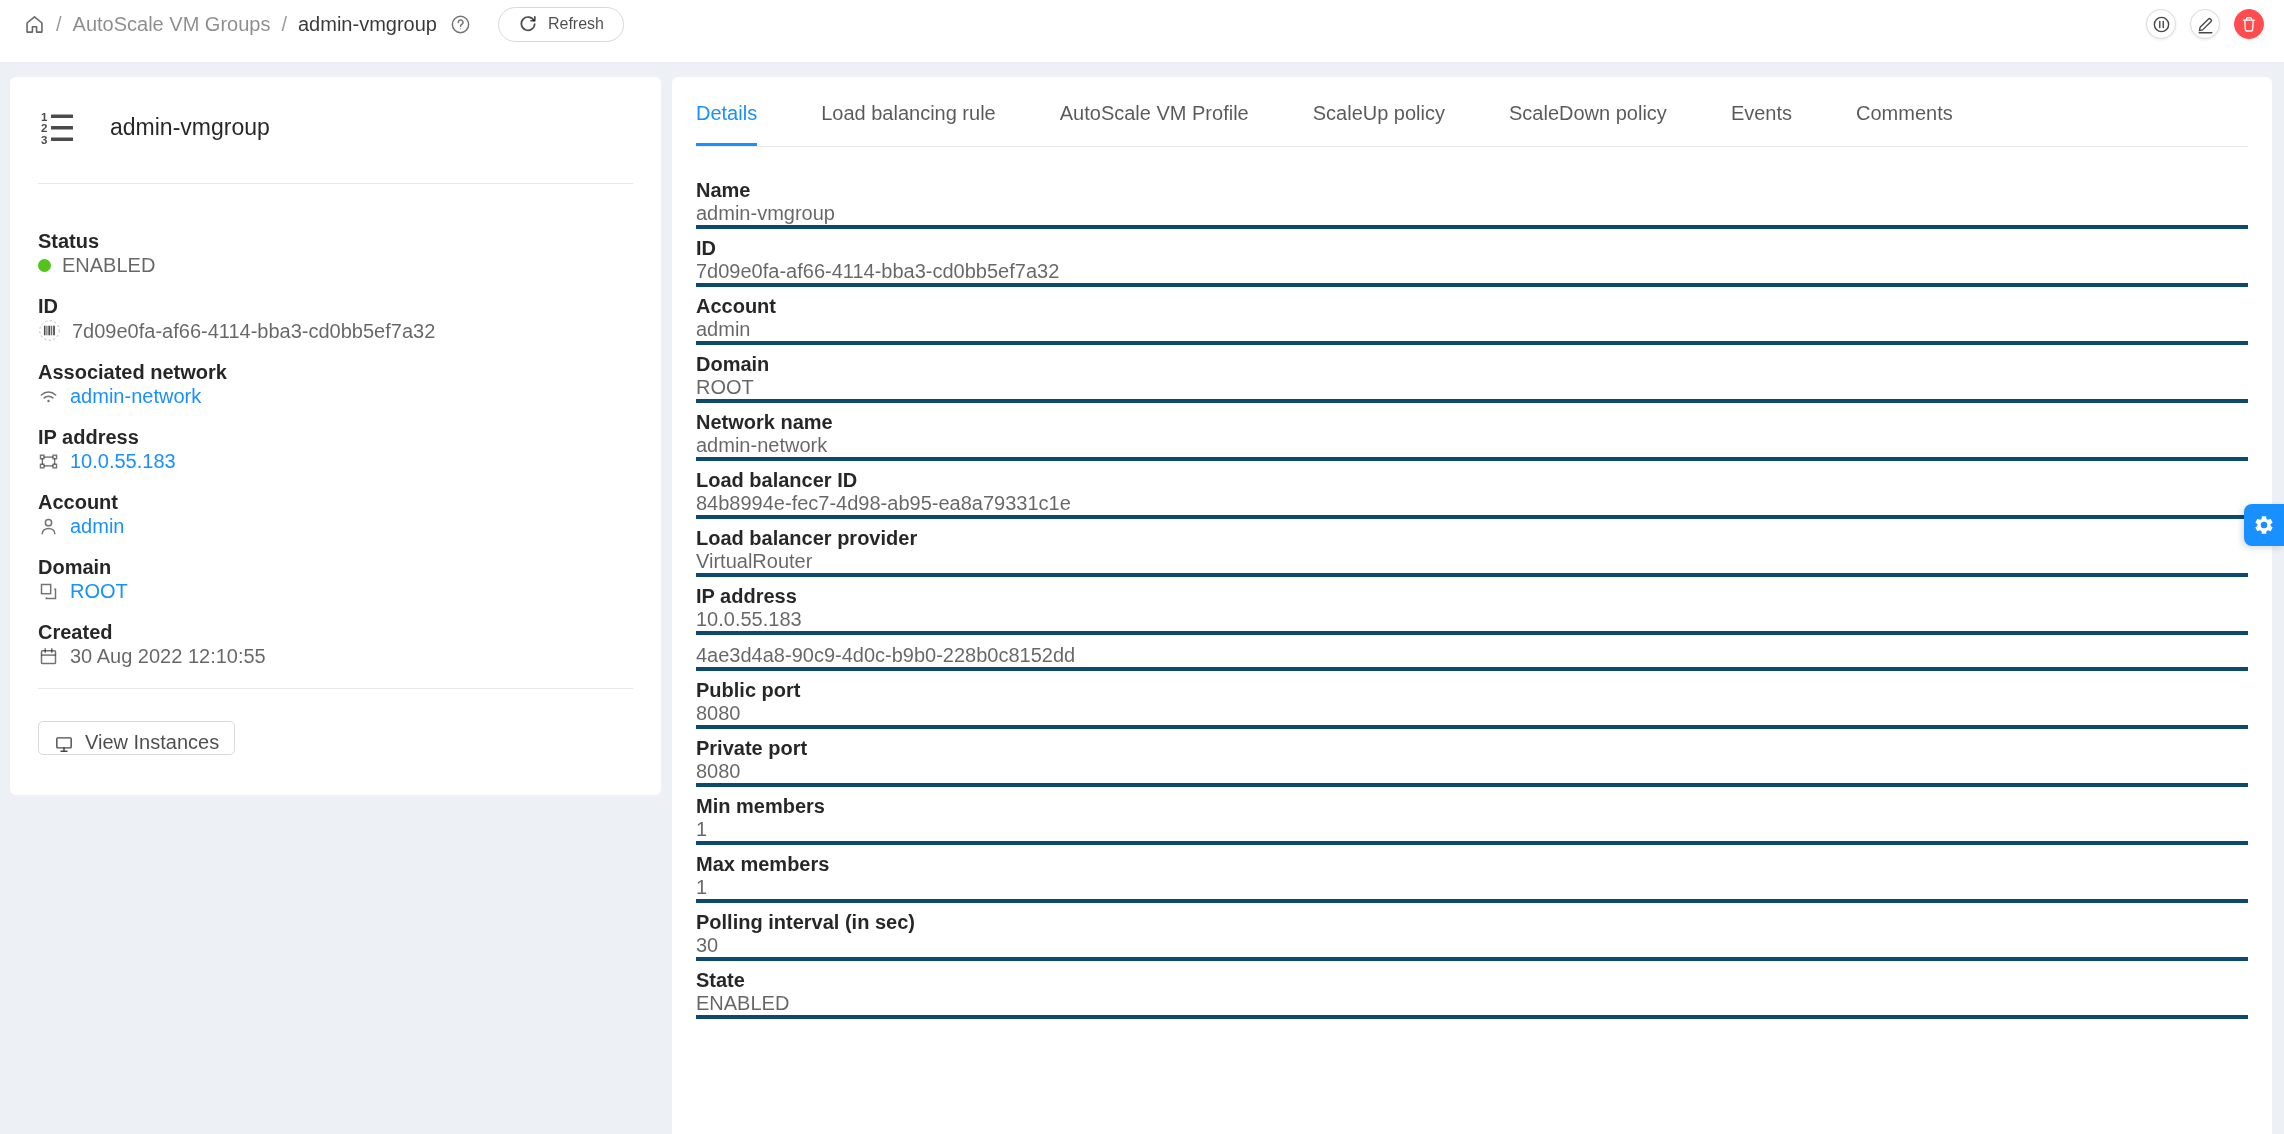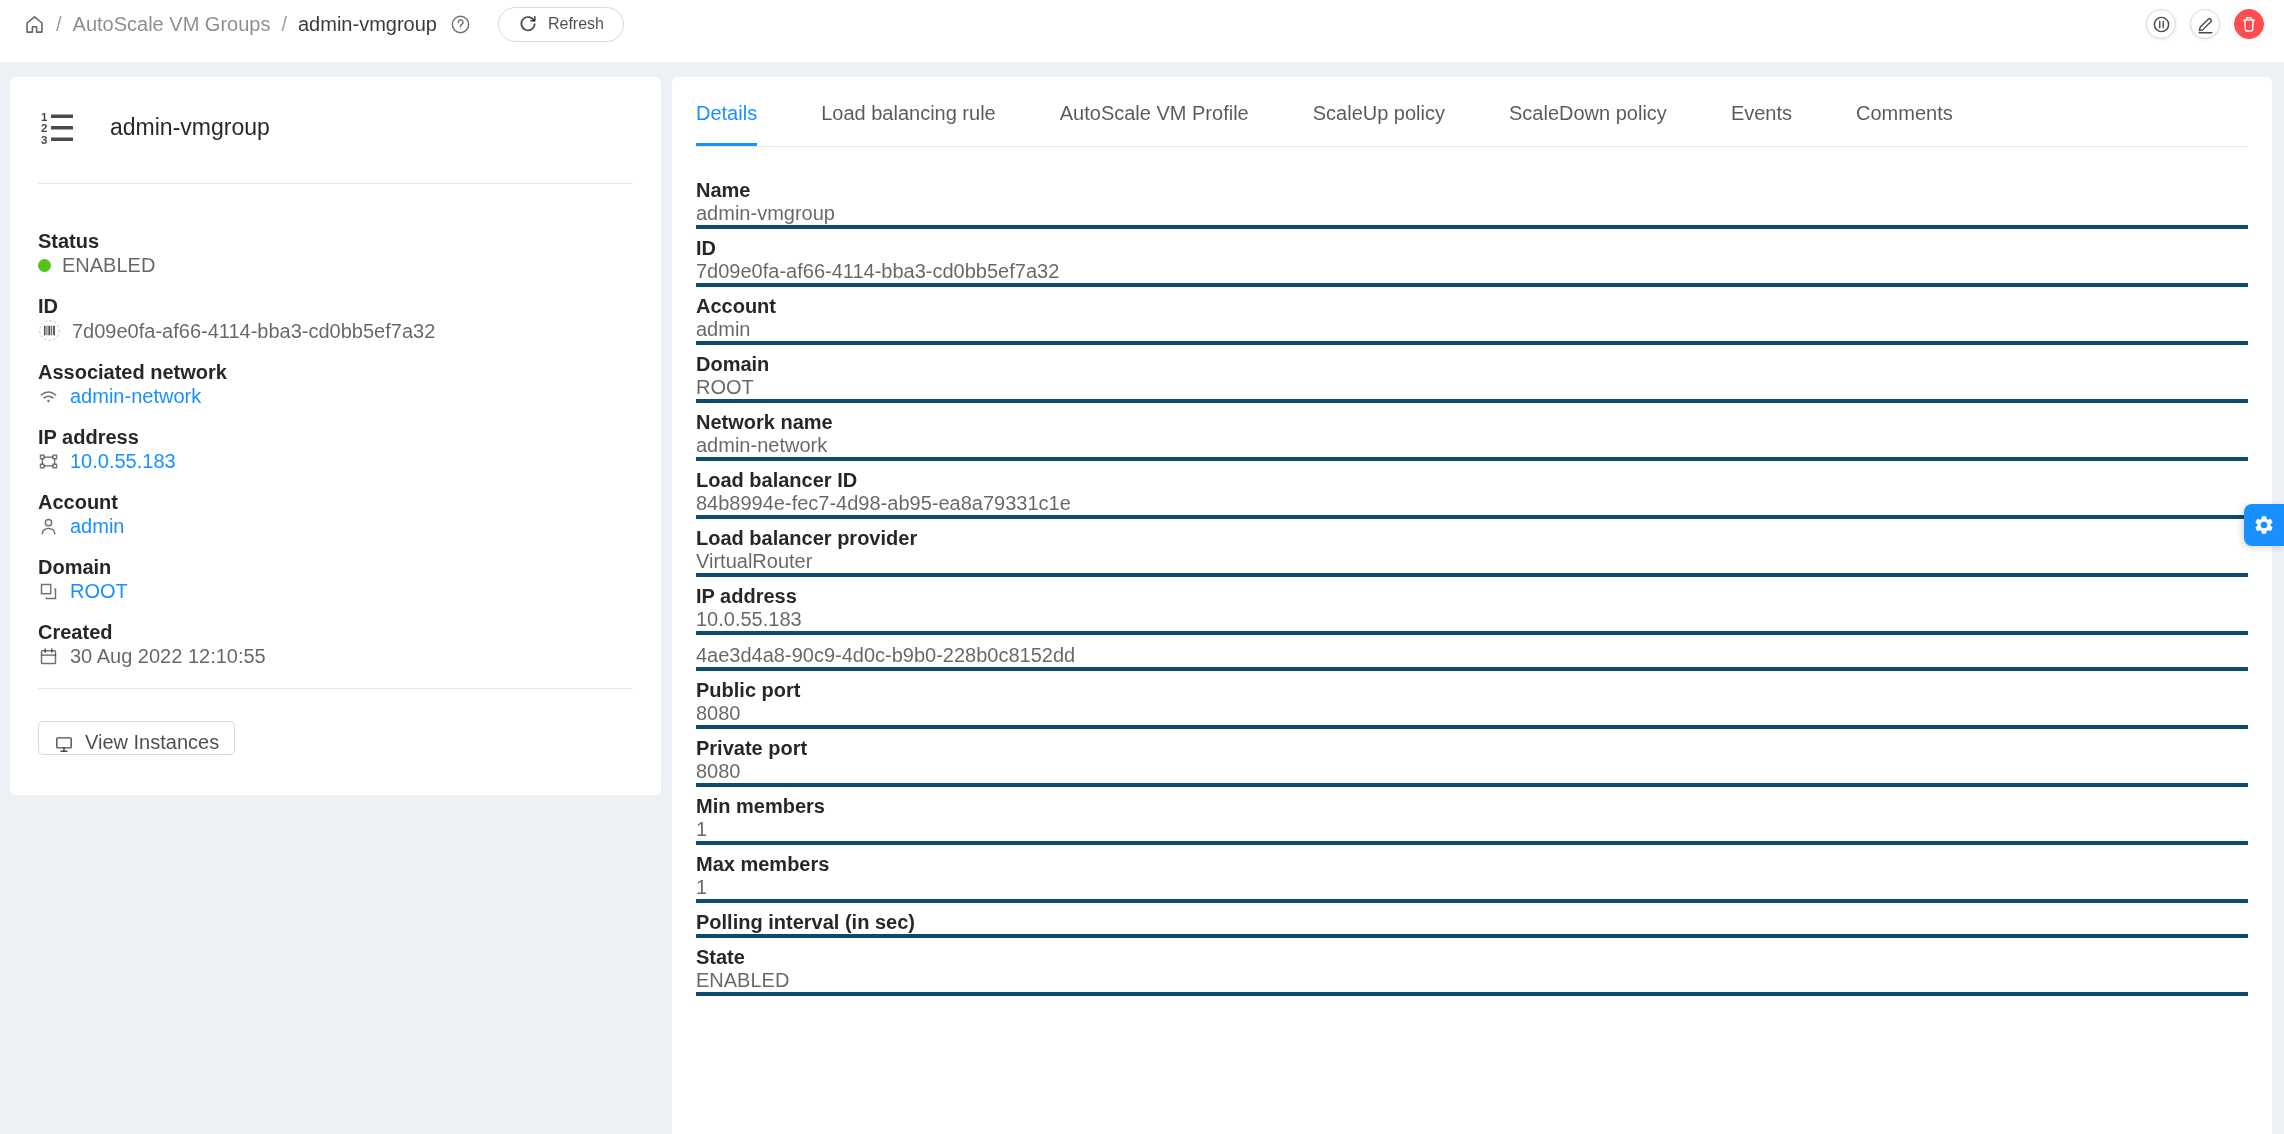--- a/index.html
+++ b/index.html
@@ -335,20 +335,21 @@
         <div class="d-row">
           <div class="d-label">Min members</div>
           <div class="d-value">1</div>
         </div>
         <div class="d-row">
           <div class="d-label">Max members</div>
           <div class="d-value">1</div>
         </div>
         <div class="d-row">
           <div class="d-label">Polling interval (in sec)</div>
+          <div class="d-value">30</div>
         </div>
         <div class="d-row">
           <div class="d-label">State</div>
           <div class="d-value">ENABLED</div>
         </div>
       </div>
   </section>
 </main>
 
 <button class="drawer-handle">

